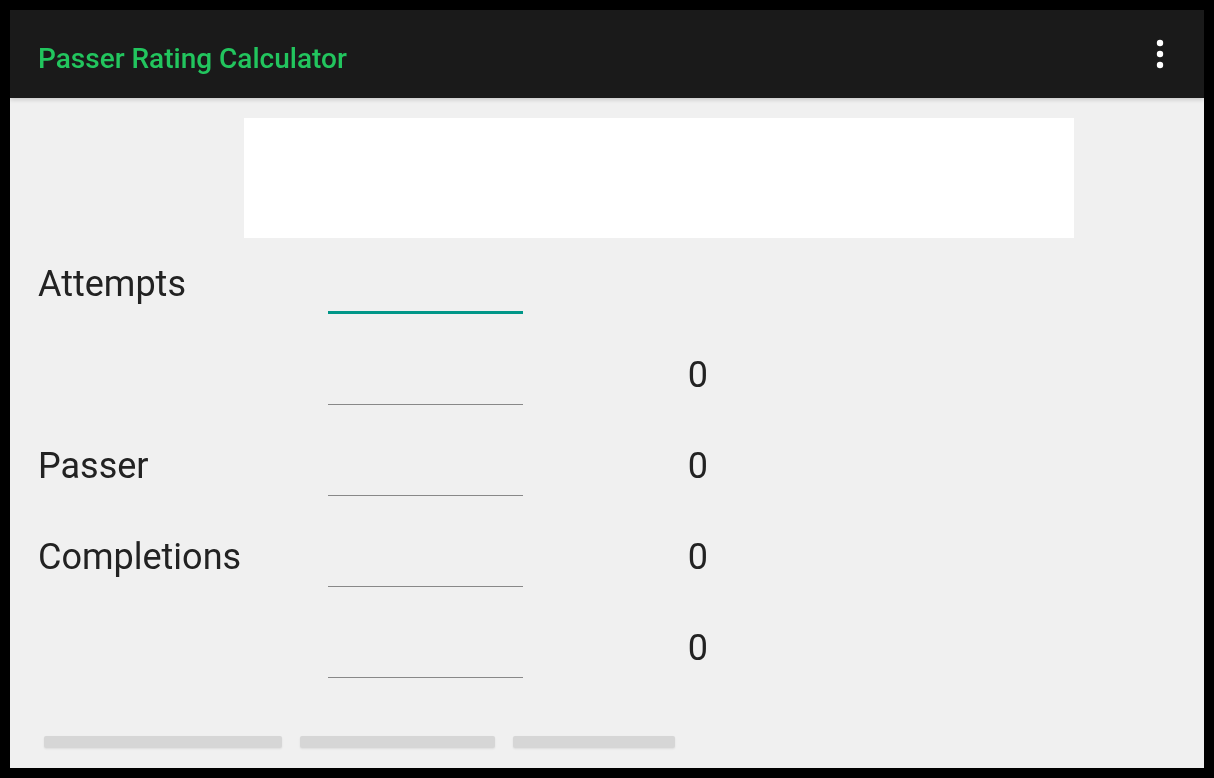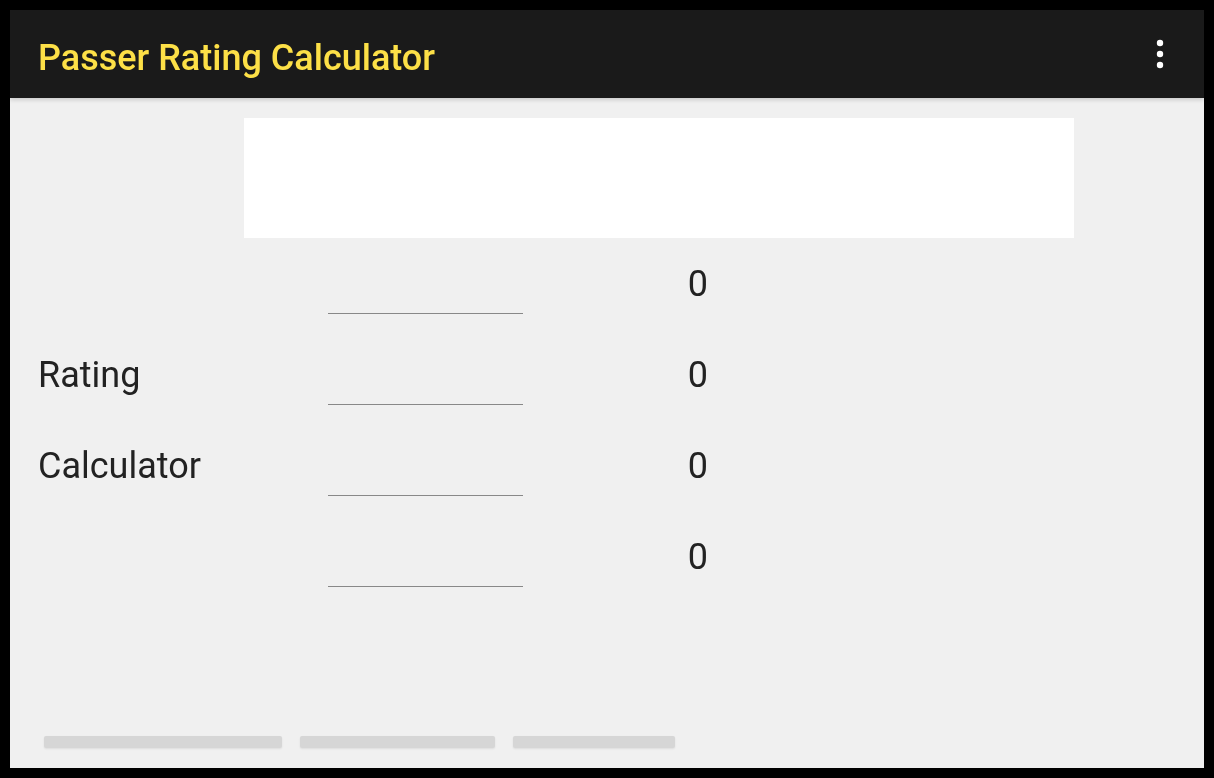--- a/index.html
+++ b/index.html
@@ -26,22 +26,22 @@
     .app-bar {
       background: #1a1a1a;
       height: 88px;
       display: flex;
       align-items: center;
       justify-content: space-between;
       padding: 0 24px 0 28px;
       box-shadow: 0 2px 4px rgba(0,0,0,0.15);
     }
     .app-title {
-      color: #fde047;
-      font-size: 36px;
+      color: #22c55e;
+      font-size: 28px;
       font-weight: 500;
       margin-top: 8px;
     }
     .overflow-menu {
       width: 40px;
       height: 40px;
       display: flex;
       align-items: center;
       justify-content: center;
       cursor: pointer;
@@ -139,38 +139,45 @@
         <circle cx="4" cy="27" r="3.2"></circle>
       </svg>
     </div>
   </div>
 
   <div class="content">
     <div class="white-block"></div>
 
     <div class="form-area">
 
+      <div class="row">
+        <div class="row-label">Attempts</div>
+        <div class="input-wrap">
+          <input class="input-field focused" type="text" value="" style="">
+        </div>
+        <div class="max-value"></div>
+      </div>
 
       <div class="row">
         <div class="input-wrap">
           <input class="input-field" type="text" value="" style="">
         </div>
         <div class="max-value">0</div>
       </div>
 
       <div class="row">
-        <div class="row-label">Rating</div>
+        <div class="row-label">Passer</div>
         <div class="input-wrap">
           <input class="input-field" type="text" value="" style="">
         </div>
         <div class="max-value">0</div>
       </div>
 
       <div class="row">
-        <div class="row-label">Calculator</div>
+        <div class="row-label">Completions</div>
         <div class="input-wrap">
           <input class="input-field" type="text" value="" style="">
         </div>
         <div class="max-value">0</div>
       </div>
 
       <div class="row">
         <div class="input-wrap">
           <input class="input-field" type="text" value="" style="">
         </div>

